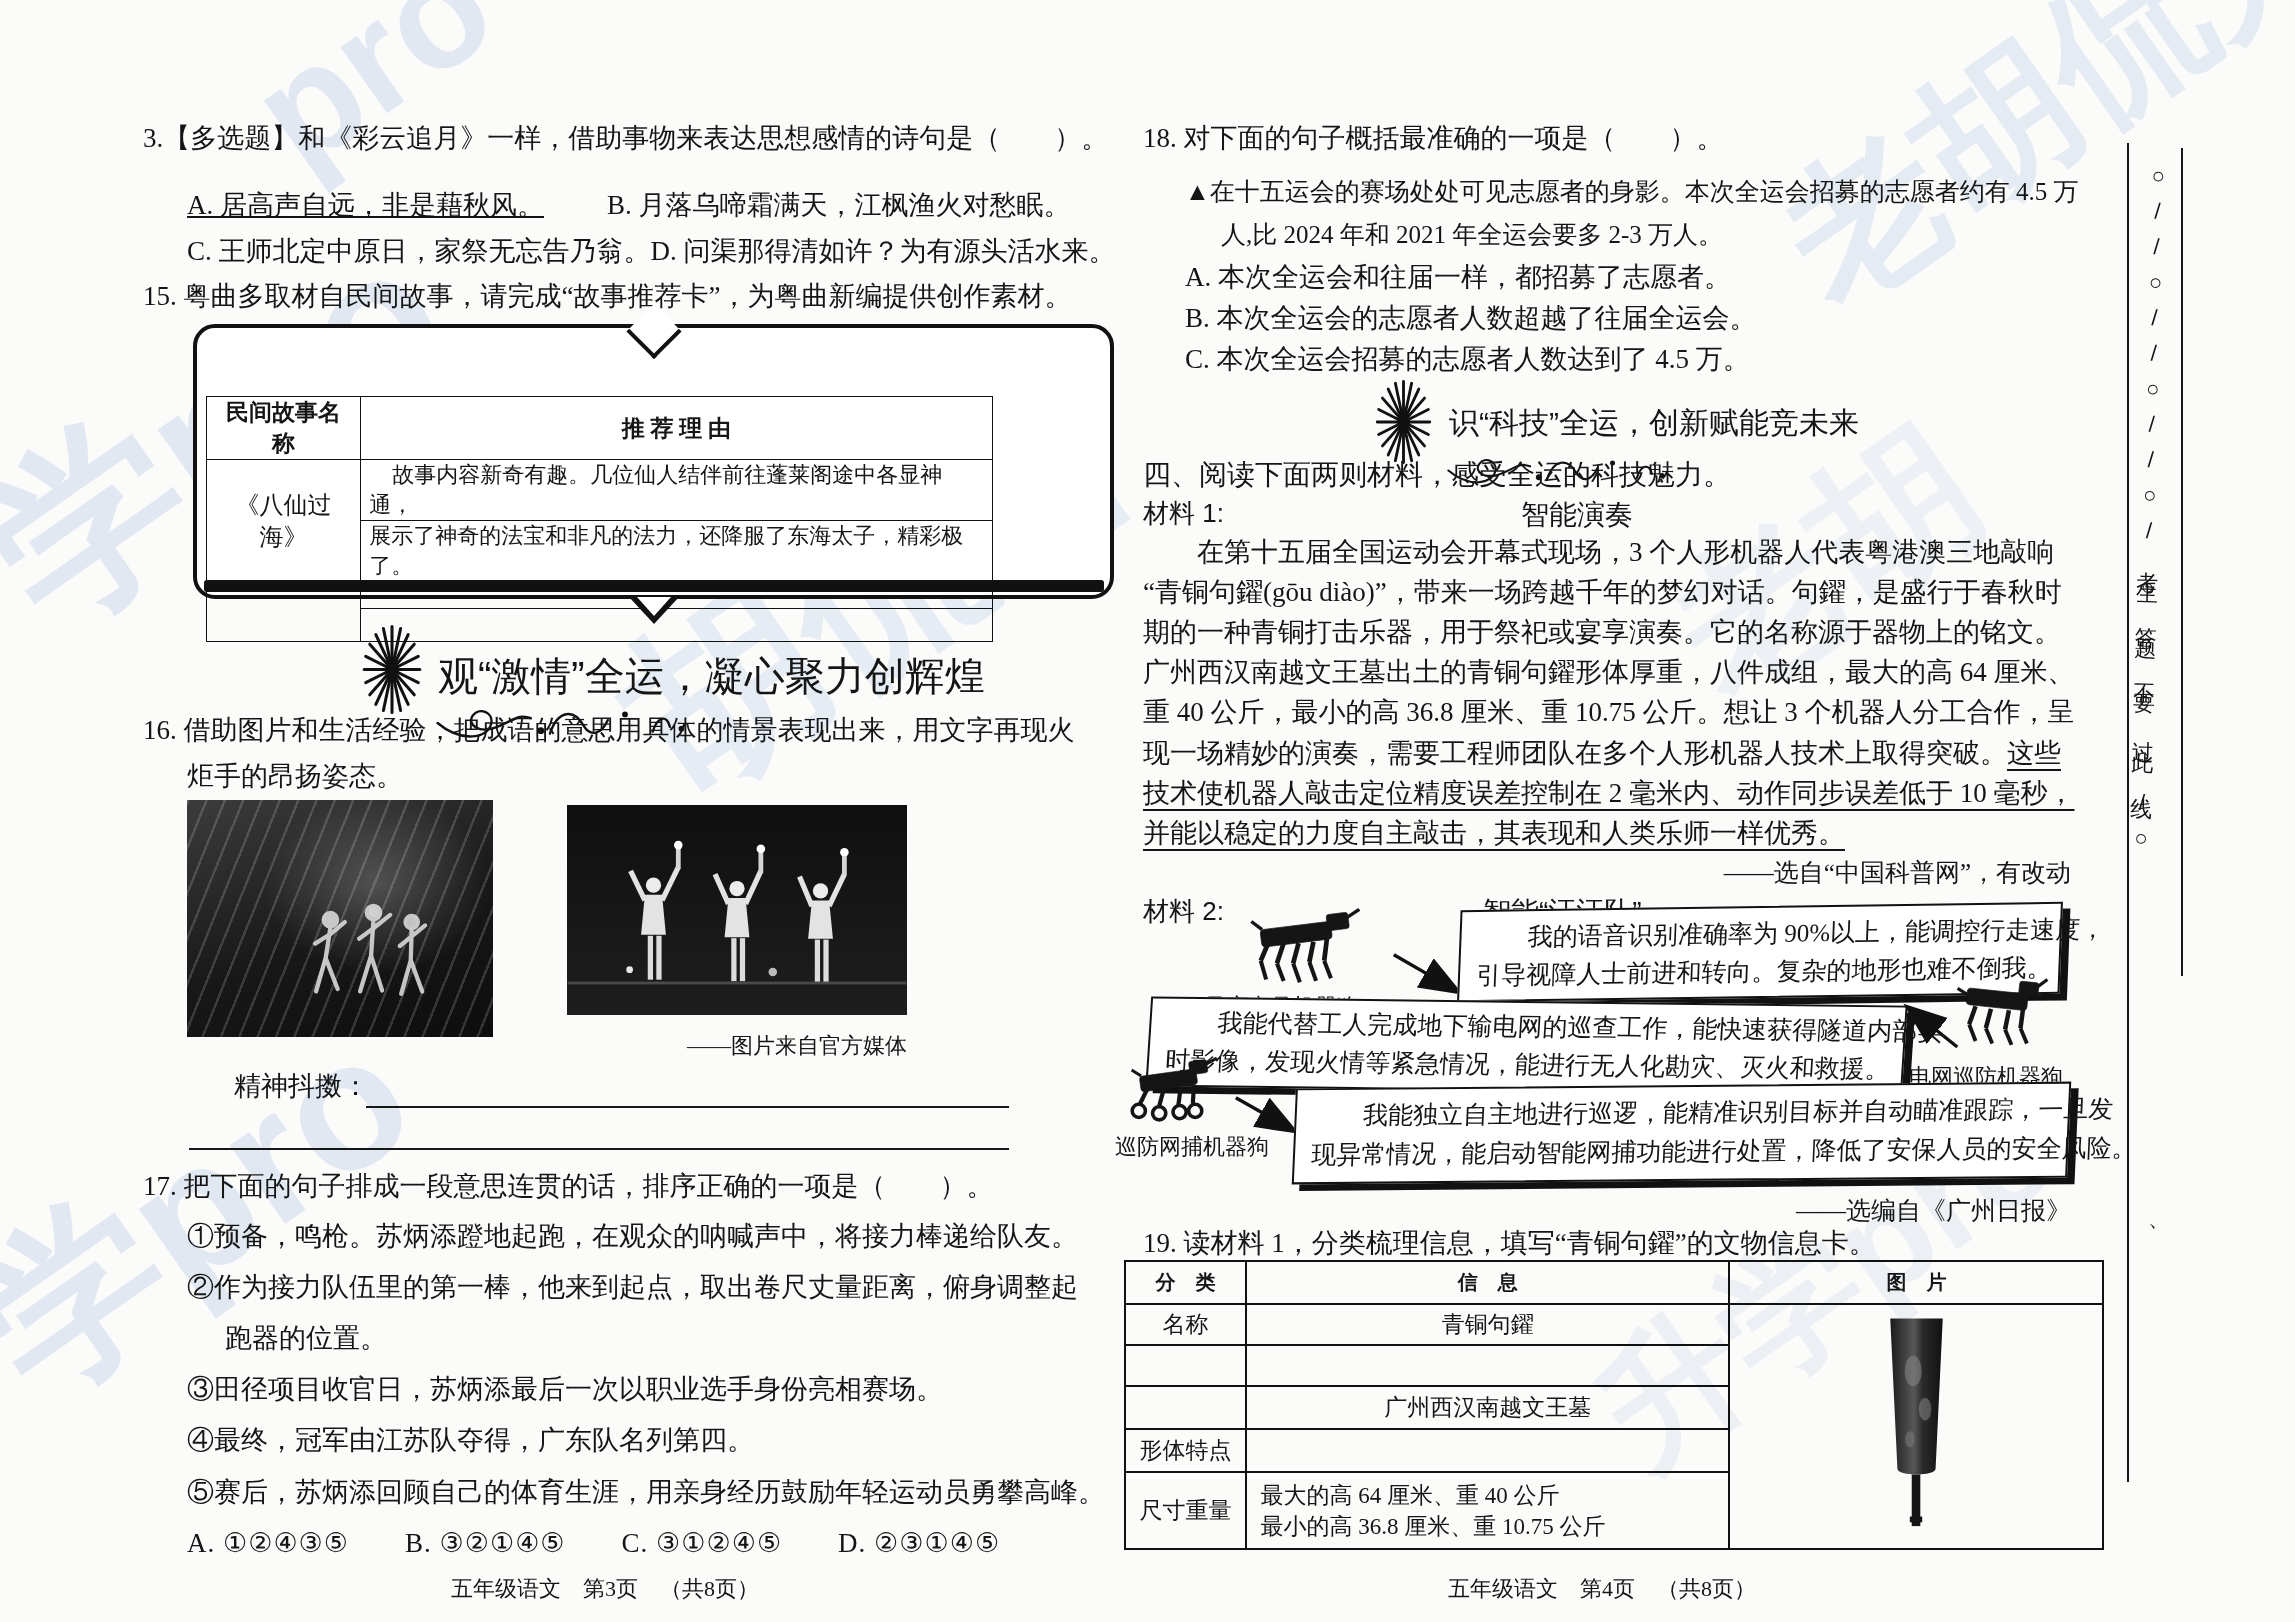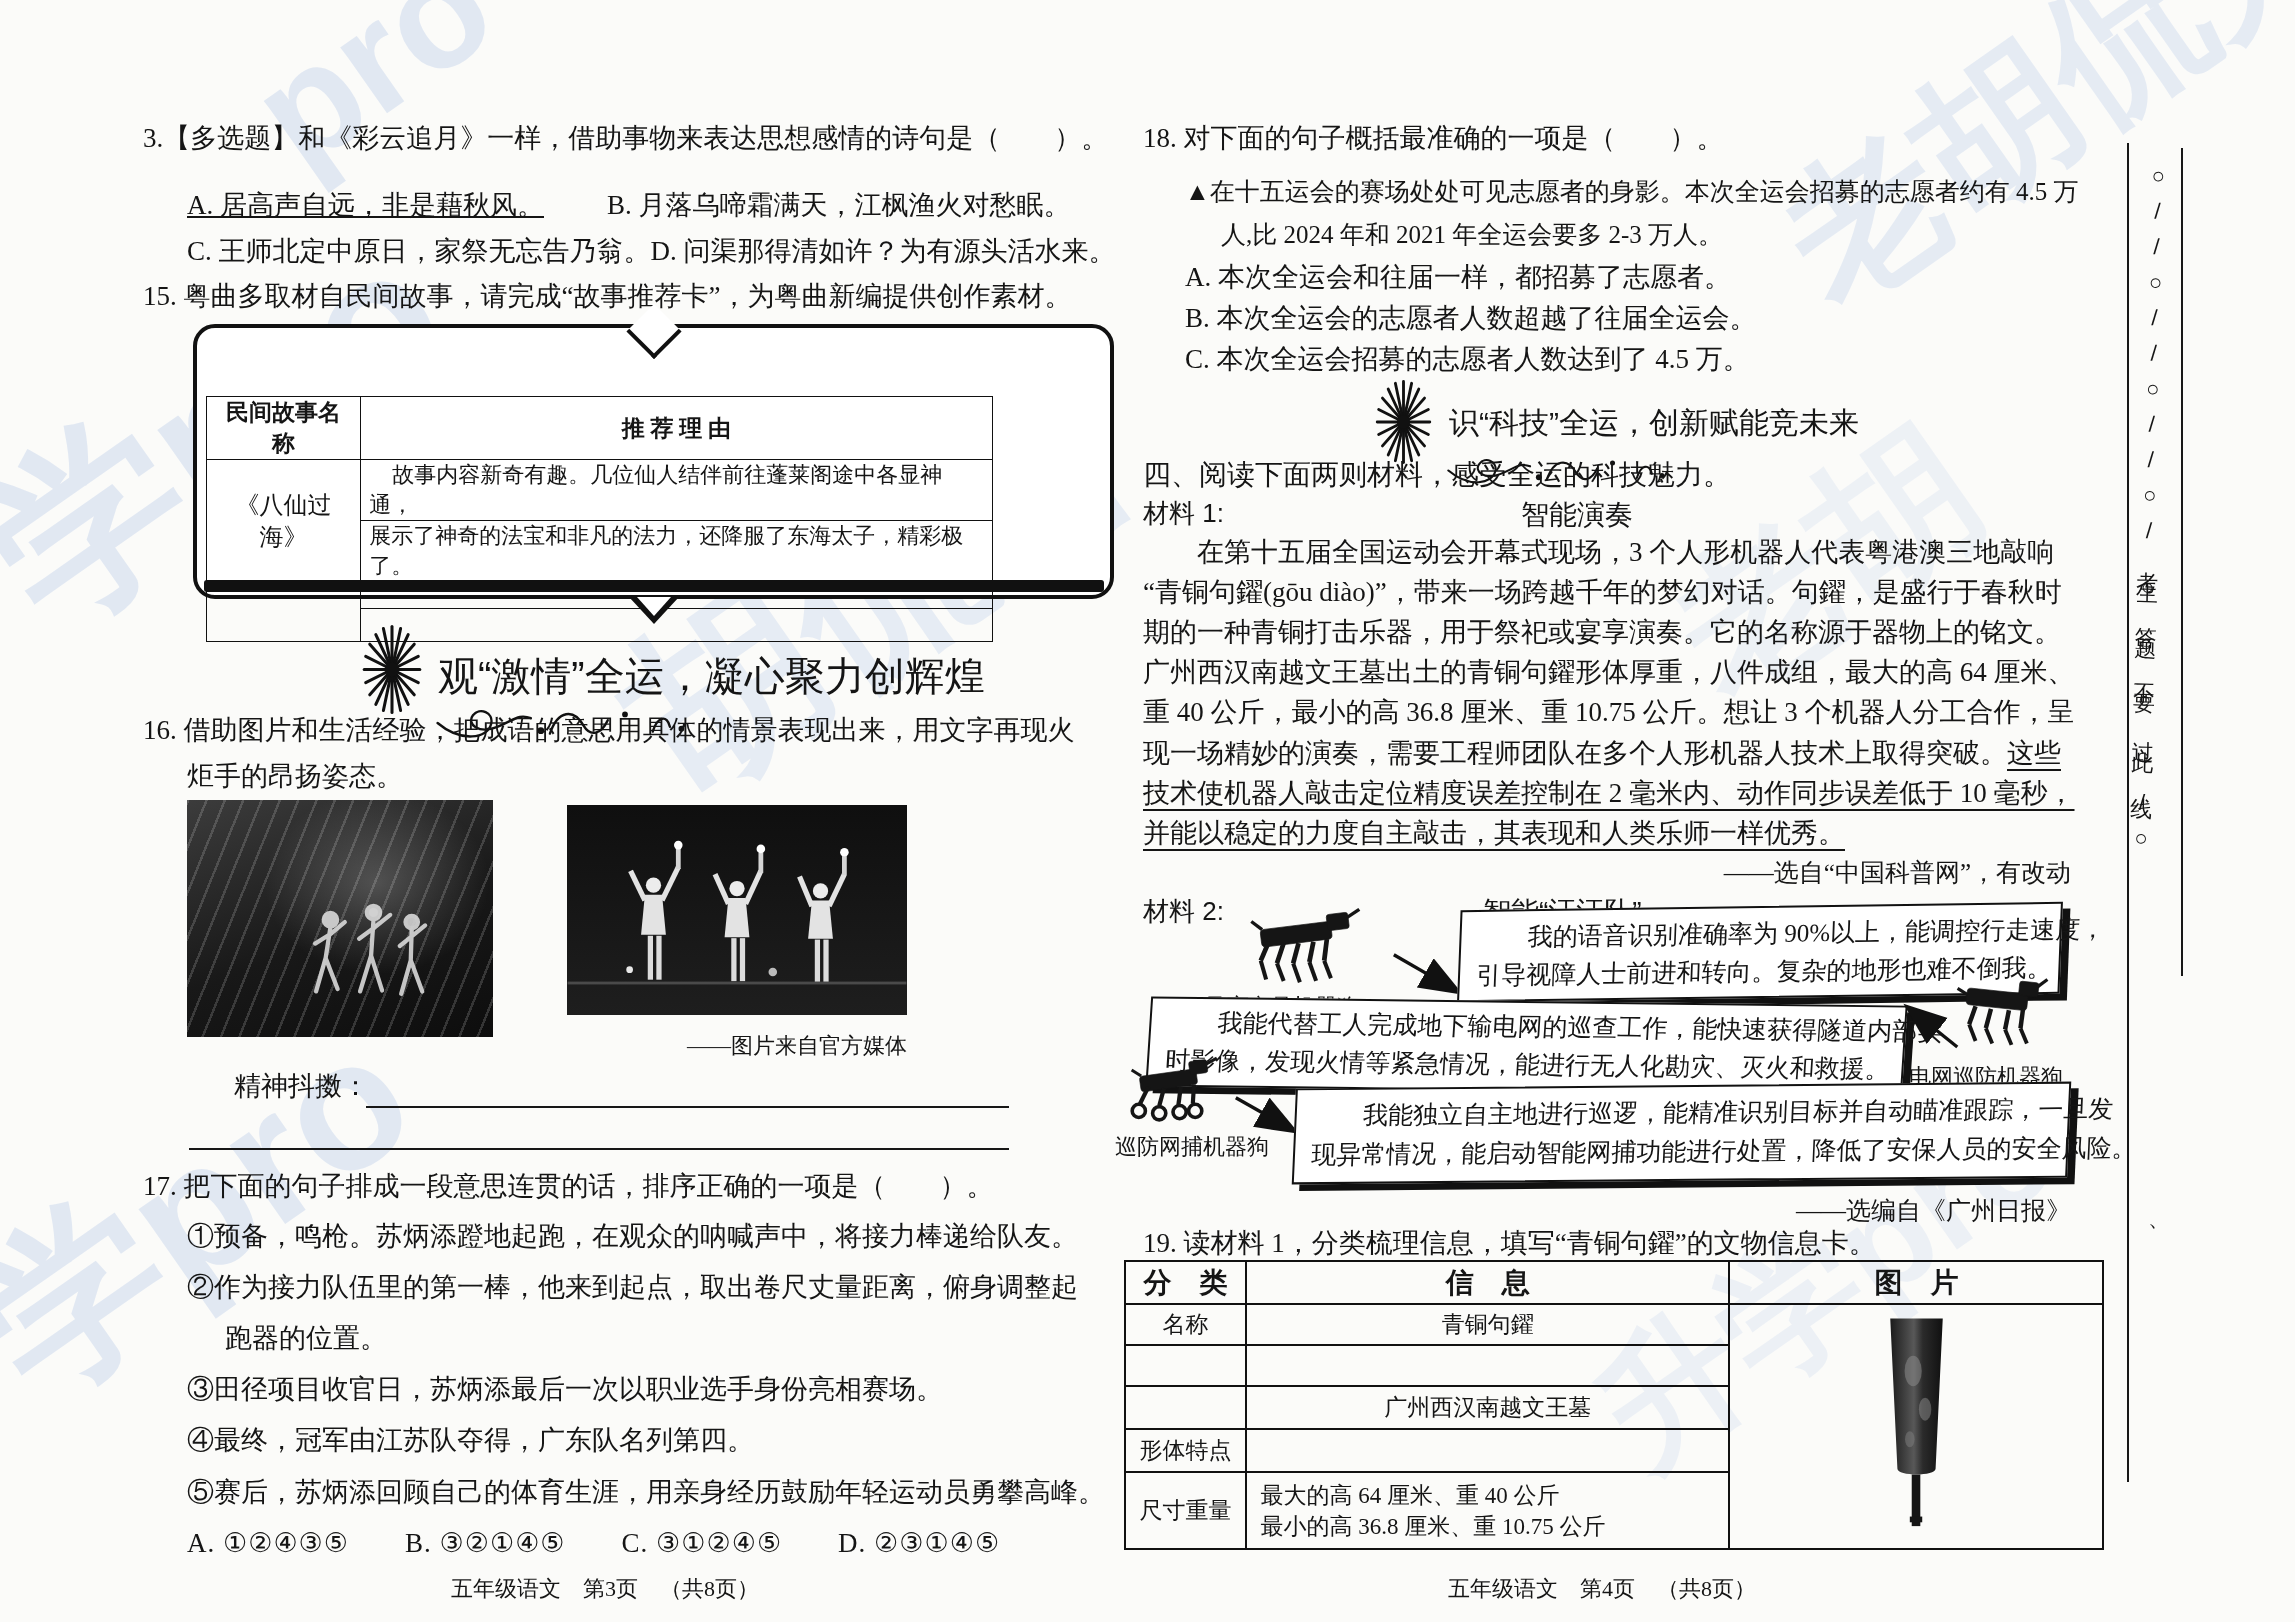--- a/index.html
+++ b/index.html
@@ -46,21 +46,21 @@
   
   .bubble{position:absolute;background:#fff;border:2.9px solid #111;box-shadow:7.7px 6.7px 0 0 #111;z-index:3;}
   .bubble .l{position:absolute;left:16.3px;right:11.5px;font-size:25px;white-space:nowrap;}
   #bub1{left:1459px;top:906px;width:598px;height:88px;transform:skewX(-3deg) rotate(-.8deg);}
   #bub2{left:1148px;top:1001px;width:753px;height:86px;transform:skewX(-3deg) rotate(.7deg);}
   #bub3{left:1294px;top:1085px;width:771px;height:92px;transform:skewX(-3deg) rotate(-.5deg);}
   .svgabs{position:absolute;z-index:3;}
   
   #infotab{position:absolute;left:1124px;top:1260px;border-collapse:collapse;table-layout:fixed;z-index:3;}
   #infotab td{border:2.4px solid #111;font-size:23px;vertical-align:middle;padding:0;}
-  #infotab tr.hd td{height:41px;text-align:center;font-weight:700;font-size:28px;}
+  #infotab tr.hd td{height:41px;text-align:center;font-weight:700;font-size:20px;}
   #infotab td.c1{width:119px;text-align:center;}
   #infotab td.c2{width:468px;text-align:center;}
   #infotab td.c3{width:372px;text-align:center;}
   #infotab td.left{text-align:left;padding-left:13.4px;}
   
   #vtext{position:absolute;left:2134px;top:163px;z-index:3;writing-mode:vertical-rl;text-orientation:upright;
          font-size:22px;letter-spacing:10.5px;transform:rotate(1.5deg);font-family:"Liberation Sans","DejaVu Sans",sans-serif;}
 </style>
 </head>
 <body>

